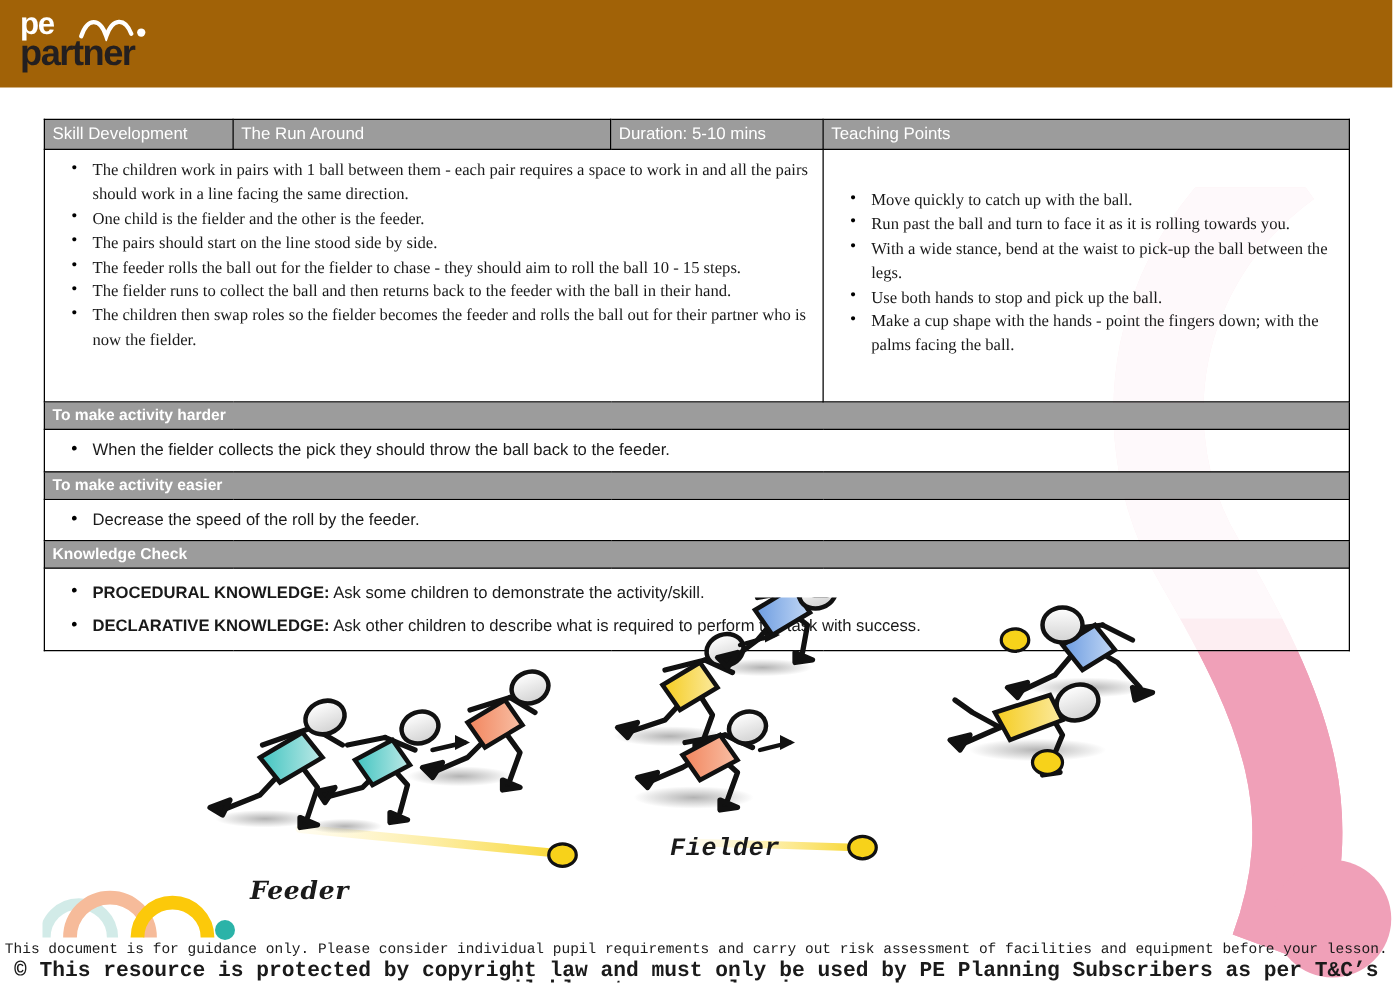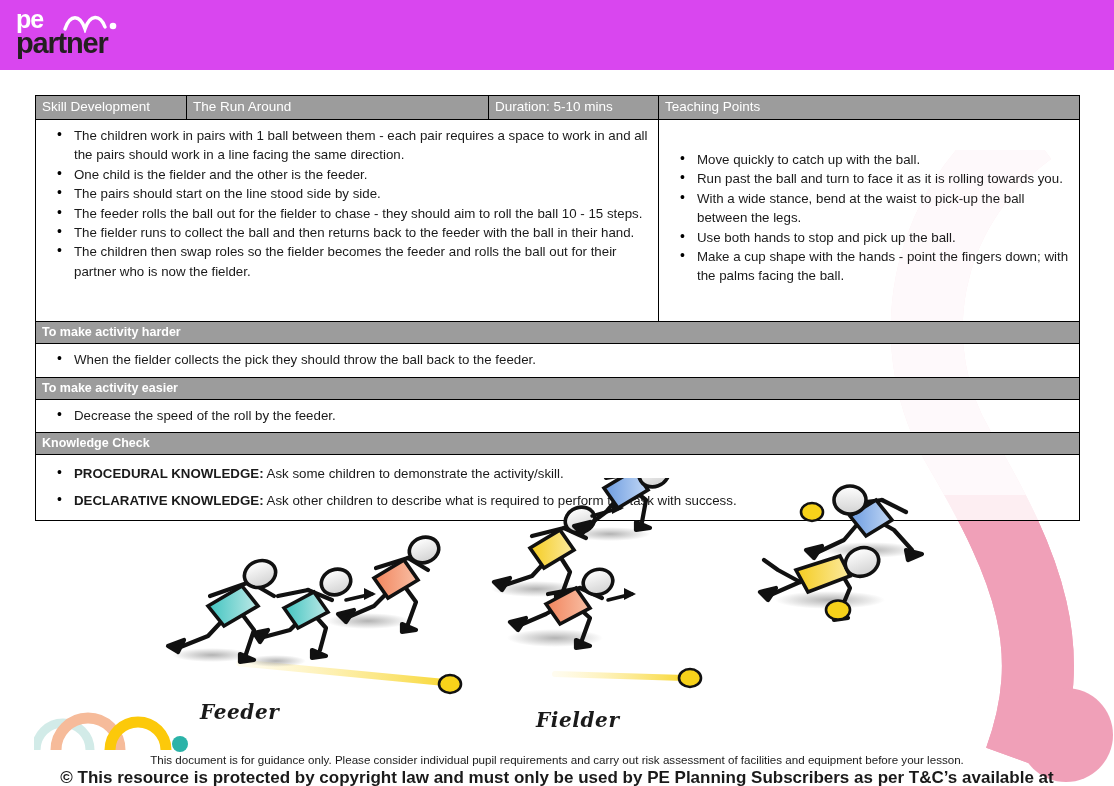--- a/index.html
+++ b/index.html
@@ -8,21 +8,21 @@
     width:1114px; height:786px;
     background:#ffffff;
     font-family:"Liberation Sans", sans-serif;
     position:relative;
     overflow:hidden;
   }
 
   
   #header-band{
     position:absolute; left:0; top:0; width:1114px; height:70px;
-    background:#d946ef;
+    background:#a16207;
   }
   #logo{
     position:absolute; left:16px; top:7px; width:120px; height:56px;
   }
   #logo .pe{
     position:absolute; left:0; top:0;
     font-size:25px; font-weight:bold; color:#ffffff;
     letter-spacing:-1px; line-height:25px;
   }
   #logo .planning{
@@ -94,46 +94,47 @@
     color:#1a1a1a;
     margin:0 0 0 0;
     padding:0;
   }
   ul.bl li:before{
     content:"\2022";
     position:absolute; left:-17px; top:-1px;
     font-size:14px;
     color:#000;
   }
-  ul.bl.tight li{ line-height:19.4px; }
+  ul.bl.tight li{ line-height:19.4px;font-family:Liberation Serif, serif; }
   ul.bl.spaced li{ margin-bottom:7px; }
   ul.bl.spaced li:last-child{ margin-bottom:0; }
   .kc-term{ font-weight:bold; }
 
   
   #illustration{
     position:absolute; left:150px; top:478px;
     width:880px; height:265px;
   }
   .fig-label{
     position:absolute;
     font-family:"DejaVu Serif", serif;
     font-style:italic;
     font-size:20px;
     font-weight:bold;
     color:#1a1a1a;
     letter-spacing:0.6px;
   }
   #label-feeder{ left:200px; top:700px; }
-  #label-fielder{ left:536px; top:708px; }
+  #label-fielder{ left:536px; top:668px;font-family:Liberation Mono, monospace; }
 
   
   #footer{
     position:absolute; left:0; top:752px; width:1114px; height:34px;
     text-align:center;
+    font-family:Liberation Mono, monospace;
   }
   #footer-note{
     font-size:11.6px; color:#1a1a1a; line-height:15px; margin:0;
   }
   #footer-copy{
     font-size:17px; color:#1a1a1a; font-weight:bold; line-height:15px; margin:3px 0 0 0;
   }
 </style>
 </head>
 <body>

